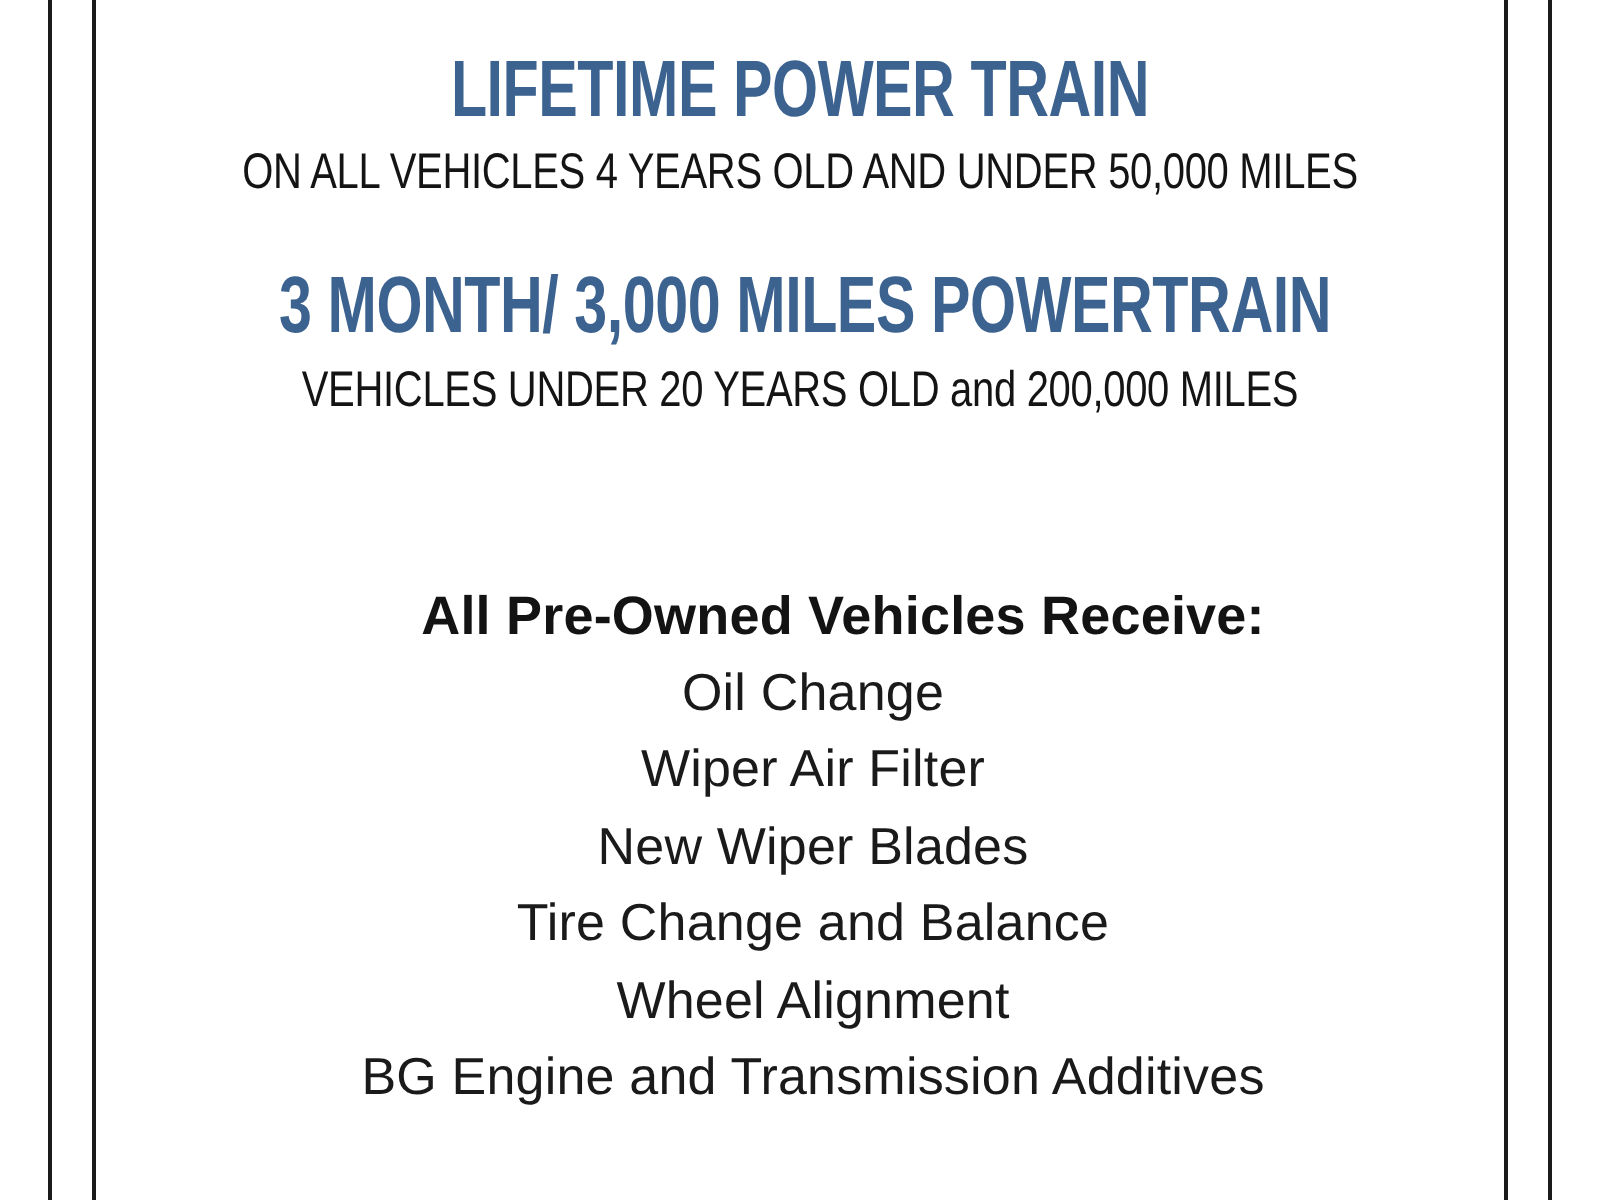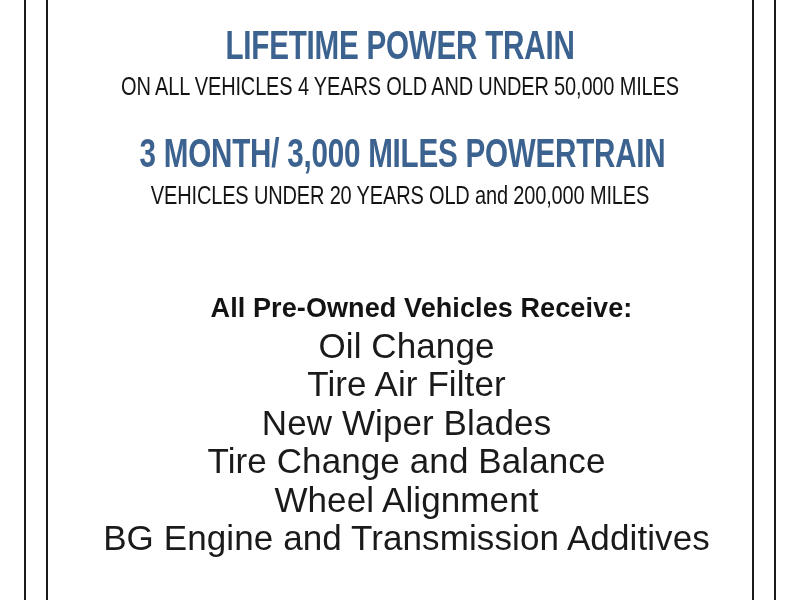--- a/index.html
+++ b/index.html
@@ -86,21 +86,21 @@
   }
   .services-list {
     list-style: none;
     margin: 0;
     padding: 0;
   }
   .services-list li {
     color: #1a1a1a;
     font-family: "Liberation Sans", sans-serif;
     font-weight: 400;
-    font-size: 35px;
+    font-size: 26px;
     line-height: 38.5px;
     letter-spacing: 0.1px;
     white-space: nowrap;
     margin-left: 13px;
   }
 </style>
 </head>
 <body>
 
 <div class="rule rule-l1"></div>
@@ -117,21 +117,21 @@
 
   <div class="warranty-block second">
     <div class="warranty-title">3 MONTH/ 3,000 MILES POWERTRAIN</div>
     <div class="warranty-sub">VEHICLES UNDER 20 YEARS OLD and 200,000 MILES</div>
   </div>
 
   <div class="services">
     <div class="services-heading">All Pre-Owned Vehicles Receive:</div>
     <ul class="services-list">
       <li>Oil Change</li>
-      <li>Tire Air Filter</li>
+      <li>Wiper Air Filter</li>
       <li>New Wiper Blades</li>
       <li>Tire Change and Balance</li>
       <li>Wheel Alignment</li>
       <li>BG Engine and Transmission Additives</li>
     </ul>
   </div>
 
 </div>
 
 </body></html>

